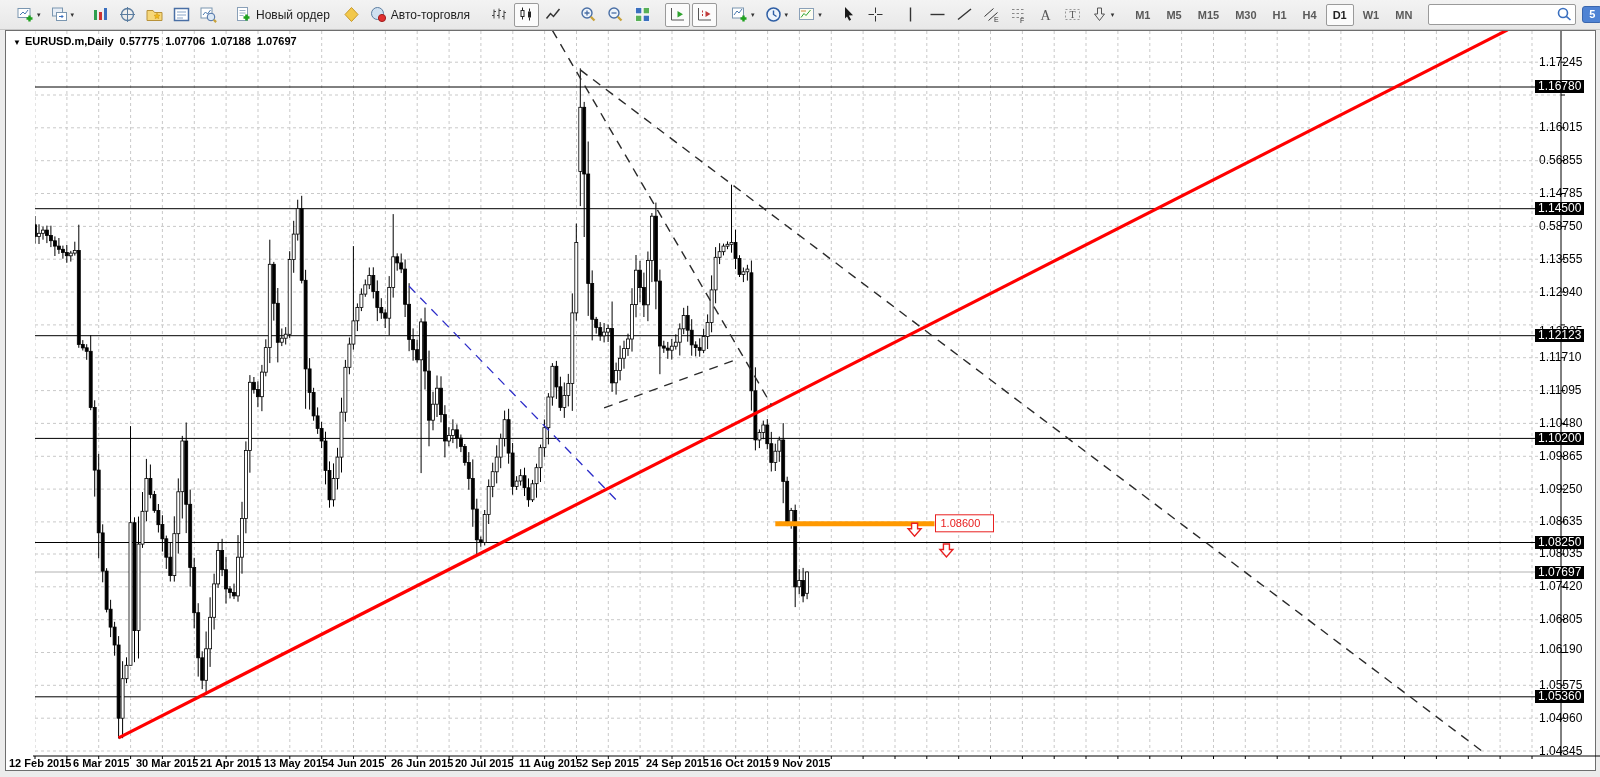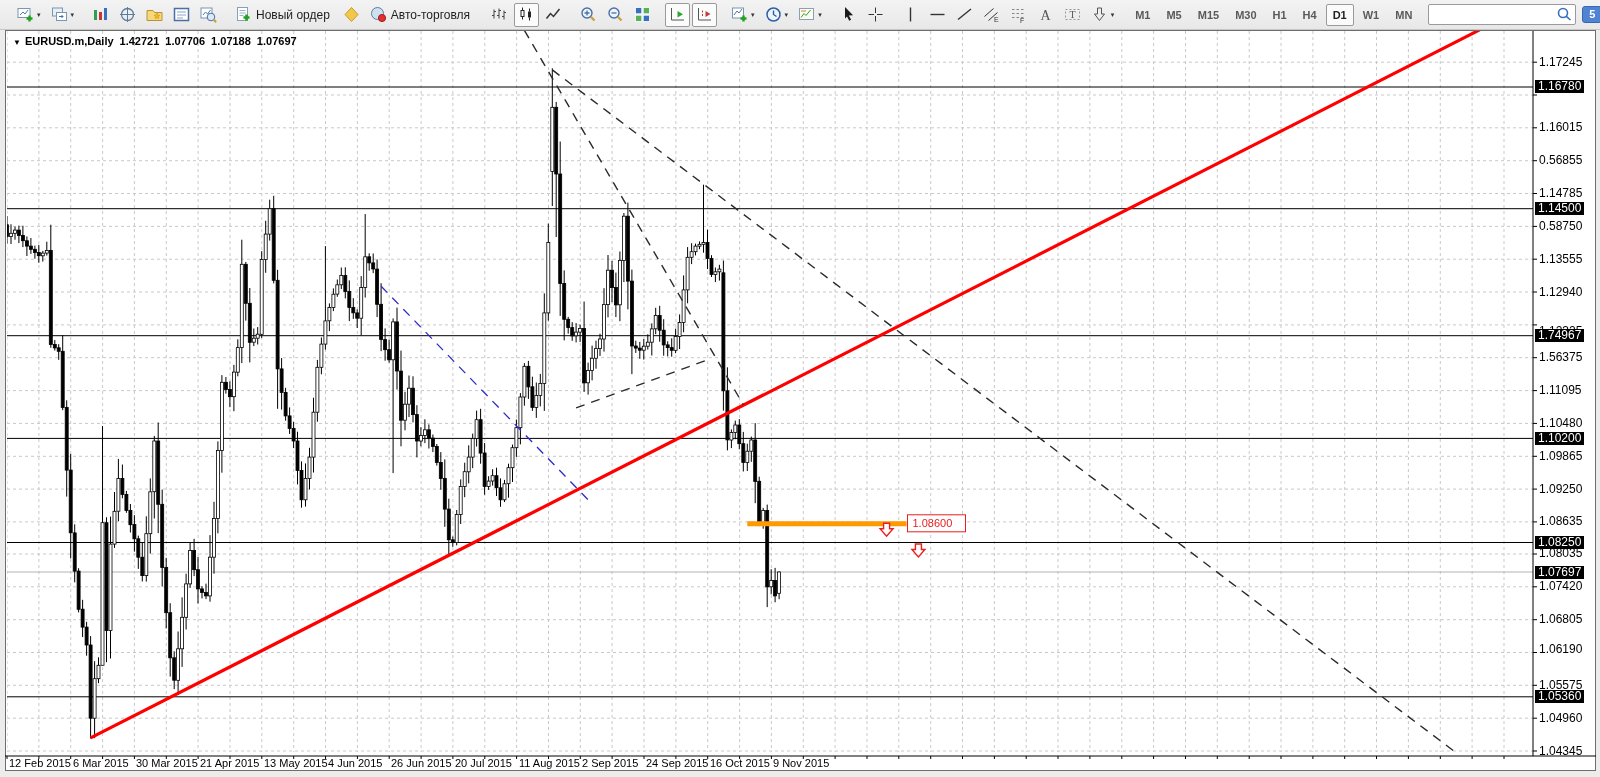--- a/index.html
+++ b/index.html
@@ -23,29 +23,29 @@
   .searchbox { margin-left:8px; width:148px; height:21px; border:1px solid #9a9a9a;
                background:#fff; display:inline-flex; align-items:center; border-radius:2px; }
   .searchbox input { border:0; outline:0; flex:1; min-width:10px; font-size:11px; padding:0 4px;
                      font-family:"Liberation Sans",sans-serif; }
   .badge { margin-left:6px; min-width:20px; height:17px; background:#4f83d4; border:1px solid #3a66ad;
            border-radius:3px; color:#fff; font-size:11px; font-weight:bold; line-height:15px;
            text-align:center; padding:0 4px; }
   
   #chartwin { position:absolute; left:5px; top:30px; width:1591px; height:741px;
               background:#fff; border:1px solid #6e6e6e; }
-  #plot-surface { position:absolute; left:0; top:0; width:1600px; height:777px; }
+  #plot-surface { position:absolute; left:0; top:0; width:1600px; height:777px;padding-left:28px; }
   #chart-header { position:absolute; left:13px; top:35px; font-size:11px; font-weight:bold;
                   color:#000; z-index:5; }
   #chart-header span { margin-right:6px; }
   #chart-header .tri { font-size:8px; margin-right:4px; }
   #price-axis { position:absolute; left:1534px; top:31px; width:64px; height:725px; z-index:4; }
   .ptick { position:absolute; left:5px; font-size:12px; color:#000; height:13px; line-height:13px; }
   .ptick.hl { left:1px; background:#000; color:#fff; padding:0 3px; }
-  #date-axis { position:absolute; left:0; top:757px; width:1496px; height:15px; z-index:4; }
+  #date-axis { position:absolute; left:0; top:757px; width:1496px; height:15px; z-index:4;font-weight:bold; }
   .dtick { position:absolute; top:0; font-size:11px; color:#000; }
 </style>
 </head>
 <body>
 
 <div id="toolbar">
     <span class="grip"></span>
     <span class="tbtn">
       <span style="display:inline-flex;">
         <svg width="17" height="17" viewBox="0 0 17 17" xmlns="http://www.w3.org/2000/svg">
@@ -892,49 +892,49 @@
       <line x1="1312.9" y1="756" x2="1312.9" y2="759" stroke="#000"></line>
       <line x1="1344.7" y1="756" x2="1344.7" y2="759" stroke="#000"></line>
       <line x1="1376.5" y1="756" x2="1376.5" y2="759" stroke="#000"></line>
       <line x1="1408.4" y1="756" x2="1408.4" y2="759" stroke="#000"></line>
       <line x1="1440.3" y1="756" x2="1440.3" y2="759" stroke="#000"></line>
       <line x1="1472.1" y1="756" x2="1472.1" y2="759" stroke="#000"></line>
       <line x1="1504.0" y1="756" x2="1504.0" y2="759" stroke="#000"></line>
     </svg></div>
 
 <div id="chart-header">
-  <span class="tri">▼</span><span>EURUSD.m,Daily</span><span>1.42721</span><span>1.07706</span><span>1.07188</span><span>1.07697</span>
+  <span class="tri">▼</span><span>EURUSD.m,Daily</span><span>0.57775</span><span>1.07706</span><span>1.07188</span><span>1.07697</span>
 </div>
 
 <div id="price-axis">
     <span class="ptick" style="top:25px">1.17245</span>
     <span class="ptick" style="top:50px">1.16630</span>
     <span class="ptick" style="top:90px">1.16015</span>
     <span class="ptick" style="top:123px">0.56855</span>
     <span class="ptick" style="top:156px">1.14785</span>
     <span class="ptick" style="top:189px">0.58750</span>
     <span class="ptick" style="top:222px">1.13555</span>
     <span class="ptick" style="top:255px">1.12940</span>
     <span class="ptick" style="top:294px">1.12325</span>
-    <span class="ptick" style="top:320px">1.56375</span>
+    <span class="ptick" style="top:320px">1.11710</span>
     <span class="ptick" style="top:353px">1.11095</span>
     <span class="ptick" style="top:386px">1.10480</span>
     <span class="ptick" style="top:419px">1.09865</span>
     <span class="ptick" style="top:452px">1.09250</span>
     <span class="ptick" style="top:484px">1.08635</span>
     <span class="ptick" style="top:516px">1.08035</span>
     <span class="ptick" style="top:549px">1.07420</span>
     <span class="ptick" style="top:582px">1.06805</span>
     <span class="ptick" style="top:612px">1.06190</span>
     <span class="ptick" style="top:648px">1.05575</span>
     <span class="ptick" style="top:681px">1.04960</span>
     <span class="ptick" style="top:714px">1.04345</span>
     <span class="ptick hl" style="top:49px">1.16780</span>
     <span class="ptick hl" style="top:171px">1.14500</span>
-    <span class="ptick hl" style="top:298px">1.74967</span>
+    <span class="ptick hl" style="top:298px">1.12123</span>
     <span class="ptick hl" style="top:401px">1.10200</span>
     <span class="ptick hl" style="top:505px">1.08250</span>
     <span class="ptick hl" style="top:535px">1.07697</span>
     <span class="ptick hl" style="top:659px">1.05360</span>
   </div>
 <div id="date-axis">
     <span class="dtick" style="left:9px">12 Feb 2015</span>
     <span class="dtick" style="left:73px">6 Mar 2015</span>
     <span class="dtick" style="left:136px">30 Mar 2015</span>
     <span class="dtick" style="left:200px">21 Apr 2015</span>

